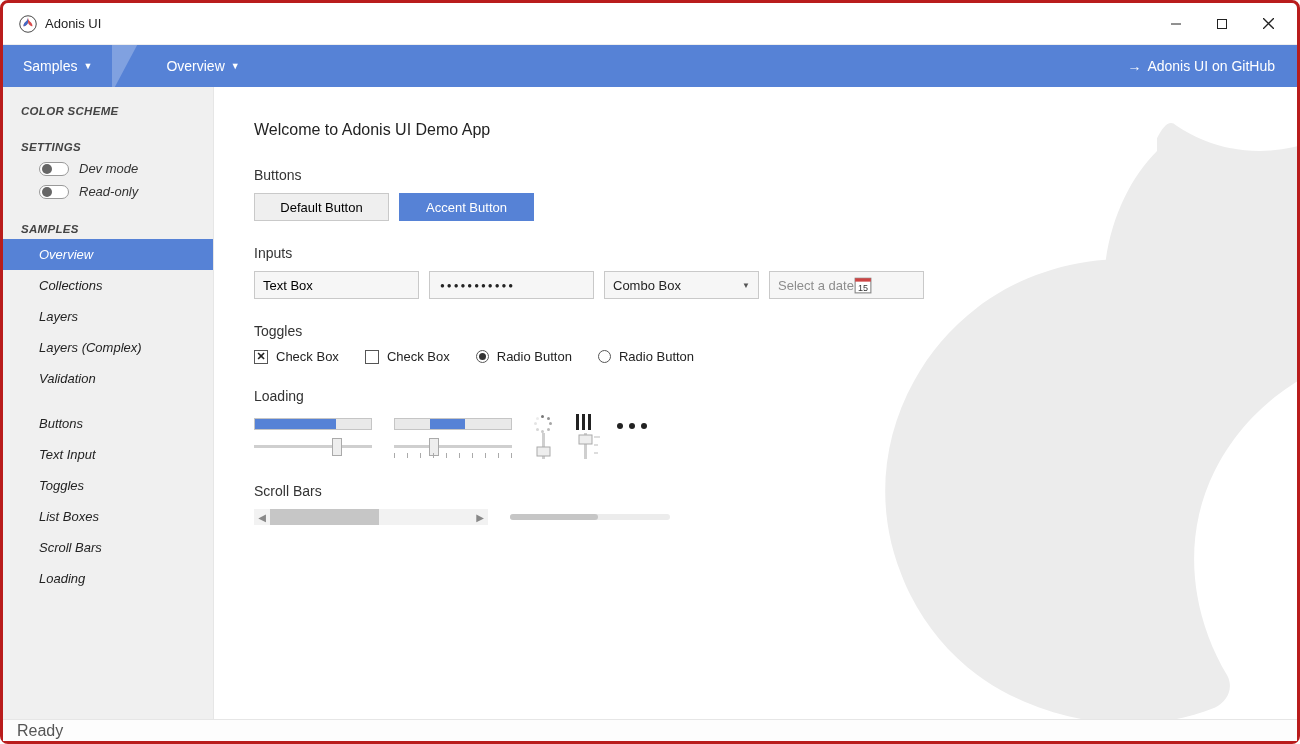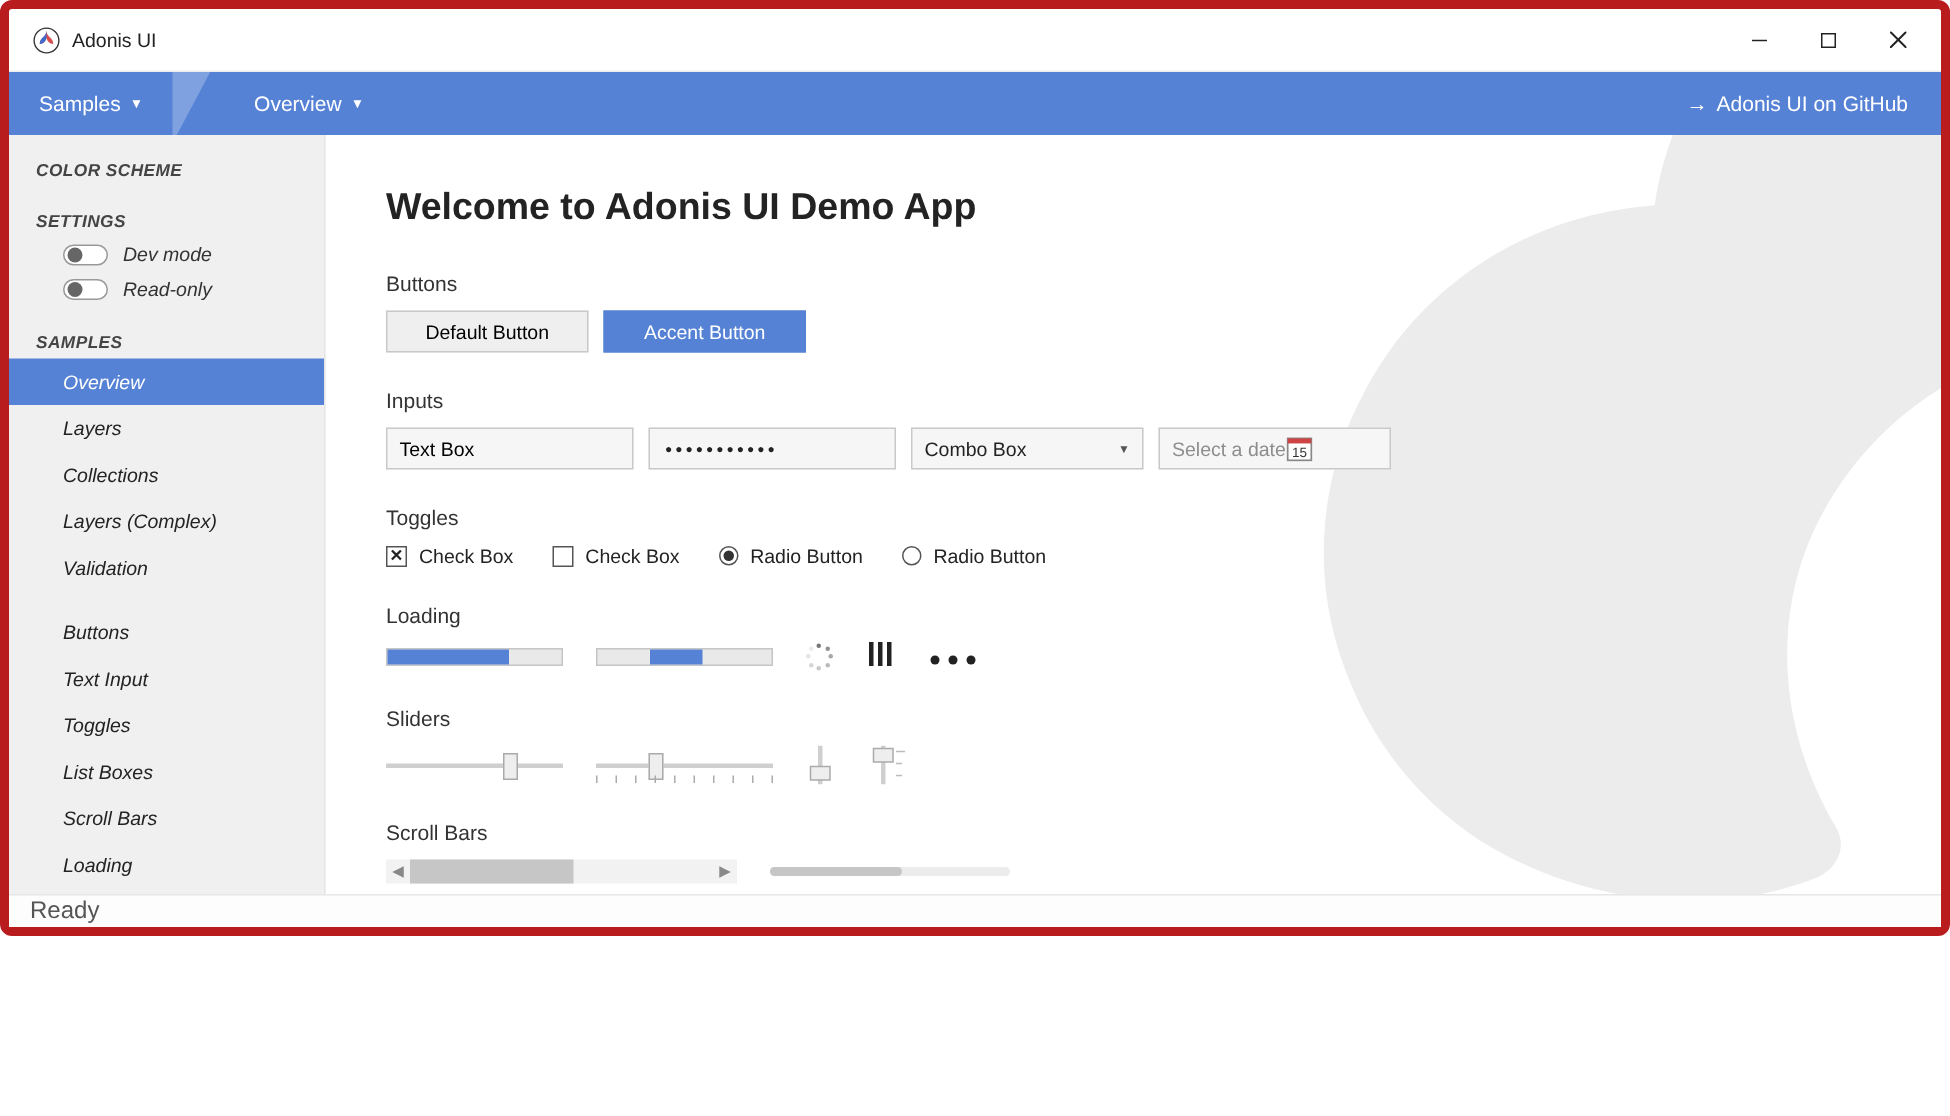--- a/index.html
+++ b/index.html
@@ -1,17 +1,17 @@
 <!DOCTYPE html>
 <html><head>
 <meta charset="utf-8">
 <style>
   * { box-sizing: border-box; margin: 0; padding: 0; }
   body { font-family: "Segoe UI", Arial, sans-serif; font-size: 14px; color: #232323; background: #fff; overflow: hidden; }
-  .window { width: 1300px; height: 624px; position: relative; border: 6px solid #b91c1c; border-radius: 8px; box-shadow: 0 0 20px rgba(0,0,0,0.06); display:flex; flex-direction:column;}
+  .window { width: 1300px; height: 744px; position: relative; border: 3px solid #b91c1c; border-radius: 8px; box-shadow: 0 0 20px rgba(0,0,0,0.06); display:flex; flex-direction:column;}
   
   .titlebar { height: 42px; display: flex; align-items: center; padding: 0 6px 0 16px; border-bottom: 1px solid #eee; }
   .titlebar .logo { width: 18px; height: 18px; margin-right: 8px; }
   .titlebar .title { font-size: 13px; }
   .titlebar .spacer { flex: 1; }
   .winbtn { width: 46px; height: 42px; display:flex; align-items:center; justify-content:center; color:#222; }
   
   .menubar { height: 42px; background: #5682d6; display:flex; align-items:stretch; color:#fff; font-size:14px; }
   .mtab { display:flex; align-items:center; padding:0 20px; gap:6px; cursor:pointer;}
   .mtab .caret{ font-size:9px;}
@@ -30,21 +30,21 @@
   .side-row{ display:flex; align-items:center; gap:10px; padding:4px 18px 4px 36px; color:#333;}
   .side-row.tog{ padding-left:36px;}
   .toggle{ width:30px; height:14px; border:1px solid #999; border-radius:8px; position:relative; background:#fff;}
   .toggle .knob{ position:absolute; width:10px; height:10px; background:#666; border-radius:50%; top:1px; left:2px;}
   .side-row.theme{ padding-left:36px;}
   .navitem{ padding:8px 18px 8px 36px; cursor:pointer;}
   .navitem.active{ background:#5682d6; color:#fff;}
   .side-gap{height:14px;}
   
   .content{ flex:1; position:relative; overflow:auto; padding:34px 40px 20px; }
-  h1{ font-weight:700; font-size:25px; margin-bottom:28px;}
+  h1{ font-weight:400; font-size:16px; margin-bottom:28px;}
   .section-h{ font-size:14px; margin:24px 0 10px; color:#333;}
   .row{ display:flex; align-items:center; gap:10px;}
   .btn{ height:28px; min-width:135px; padding:0 16px; border:1px solid #c9c9c9; background:#efefef; font-size:13px; cursor:pointer;}
   .btn.accent{ background:#5682d6; border-color:#5682d6; color:#fff;}
   .input, .combo, .date{ height:28px; border:1px solid #c9c9c9; background:#f6f6f6; padding:0 8px; font-size:13px; width:165px;}
   .combo{ width:155px; display:flex; align-items:center; justify-content:space-between;}
   .combo .tri{ font-size:8px; color:#555;}
   .date{ width:155px; display:flex; align-items:center; justify-content:flex-start; color:#8d8d8d;}
   .date .cal{ width:18px; height:18px;}
   .pw{ letter-spacing:2px; font-family:Arial; font-size:8px; display:flex; align-items:center; padding-left:10px;}
@@ -143,22 +143,22 @@
       <div class="side-row tog">
         <span class="toggle">
             <span class="knob"></span>
           </span>
         <span class="lbl">Read-only</span>
       </div>
       <div class="side-gap"></div>
 
       <div class="side-h">SAMPLES</div>
       <div class="navitem active"><span>Overview</span></div>
+      <div class="navitem"><span>Collections</span></div>
       <div class="navitem"><span>Layers</span></div>
-      <div class="navitem"><span>Collections</span></div>
       <div class="navitem"><span>Layers (Complex)</span></div>
       <div class="navitem"><span>Validation</span></div>
       <div class="side-gap"></div>
 
       <div class="navitem"><span>Buttons</span></div>
       <div class="navitem"><span>Text Input</span></div>
       <div class="navitem"><span>Toggles</span></div>
       <div class="navitem"><span>List Boxes</span></div>
       <div class="navitem"><span>Scroll Bars</span></div>
       <div class="navitem"><span>Loading</span></div>
@@ -235,21 +235,20 @@
             <span style="top:13px;left:13px;opacity:.5"></span>
           <span style="top:15px;left:7px;opacity:.4"></span>
             <span style="top:13px;left:2px;opacity:.3"></span>
           <span style="top:7px;left:0;opacity:.2"></span>
             <span style="top:2px;left:2px;opacity:.15"></span>
         </div>
         <div class="bars3"><span></span><span></span><span></span></div>
         <div class="dots3"><span></span><span></span><span></span></div>
       </div>
 
-      <div class="section-h">Sliders</div>
       <div class="row" style="gap:22px;">
         <div class="slider">
             <div class="track"></div>
             <div class="thumb" style="left:66%"></div>
           </div>
         <div class="slider ticks">
           <div class="track"></div>
             <div class="thumb" style="left:30%"></div>
           <span class="tick" style="left:0%"></span>
             <span class="tick" style="left:11%"></span>

